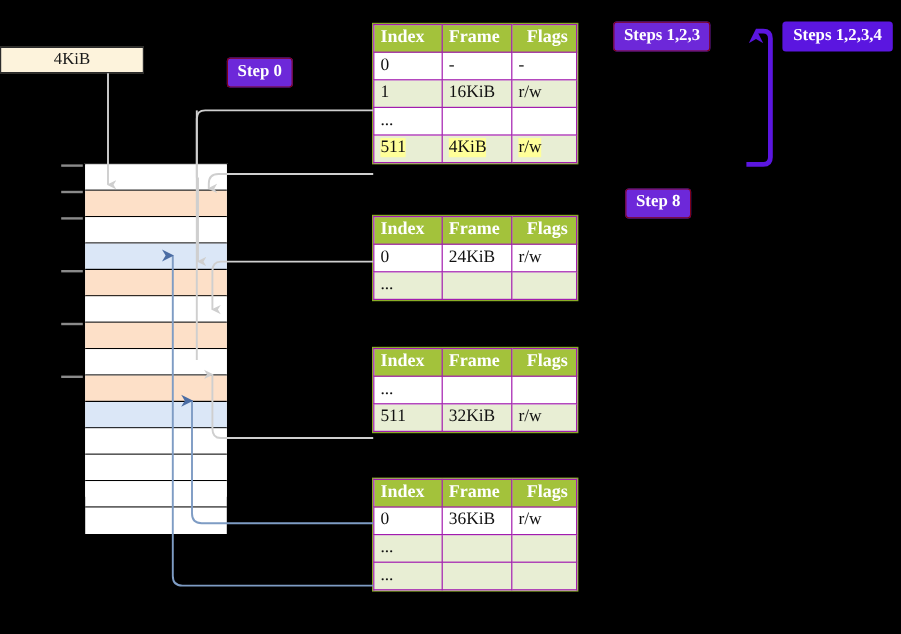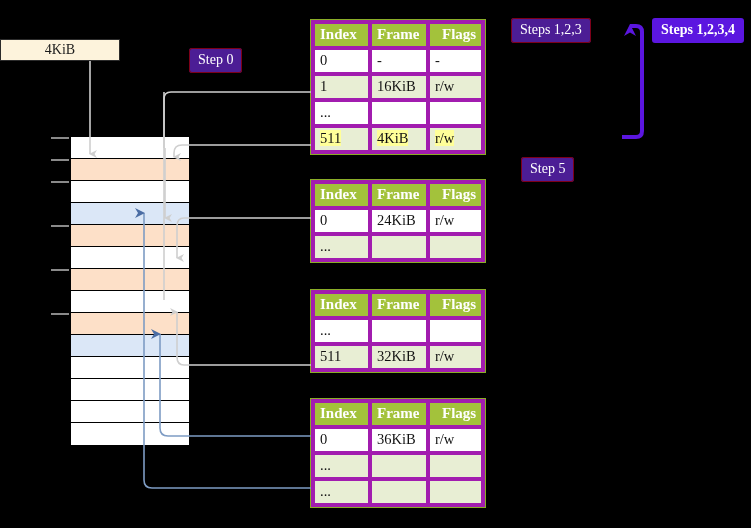--- a/index.html
+++ b/index.html
@@ -4,33 +4,33 @@
 <style>
   html,body{margin:0;padding:0;background:#000;}
   body{width:751px;height:528px;position:relative;overflow:hidden;
        font-family:"Liberation Serif","DejaVu Serif",serif;}
   .stage{position:absolute;left:0;top:0;width:751px;height:528px;}
 
   
   .badge{position:absolute;color:#ffffff;font-size:14px;line-height:1;
          padding:5px 9px 6px 9px;border-radius:3px;white-space:nowrap;
          font-family:"Liberation Serif","DejaVu Serif",serif;}
-  .badge.red{background:#4c1d95;box-shadow:0 0 0 1px #7d0019 inset;}
+  .badge.red{background:#6d28d9;box-shadow:0 0 0 1px #7d0019 inset;font-weight:bold;}
   .badge.purple{background:#5b16e0;font-weight:bold;}
 
   
   .memlabel{position:absolute;background:#fdf3dc;border:1px solid #2b2b2b;
             color:#1a1a1a;font-size:14px;text-align:center;line-height:20px;
             box-sizing:border-box;}
 
   
   .ptable{position:absolute;border-collapse:collapse;
           font-size:14.5px;color:#111;background:#ffffff;
           box-shadow:0 0 0 1px #8aad27;}
-  .ptable td,.ptable th{border:4px solid #a21caf;padding:2px 5px 3px 5px;
+  .ptable td,.ptable th{border:1px solid #a21caf;padding:2px 5px 3px 5px;
           text-align:left;font-weight:normal;vertical-align:middle;
           height:21px;box-sizing:border-box;}
   .ptable th{background:#a3c23b;color:#ffffff;font-weight:bold;font-size:15px;}
   .ptable td.c0{width:57px;}
   .ptable td.c1{width:58px;}
   .ptable td.c2{width:54px;}
   .ptable th.c0{width:57px;}
   .ptable th.c1{width:58px;}
   .ptable th.c2{width:54px;padding-left:12px;}
   .ptable tr.alt td{background:#e8eed4;}
@@ -53,21 +53,21 @@
 </head>
 <body>
 
 <div class="stage">
 
   <div class="memlabel" style="left:0px;top:39px;width:120px;height:22px;">4KiB</div>
 
   <div class="badge red" style="left:189px;top:48px;text-align:center;">Step 0</div>
   <div class="badge red" style="left:511px;top:18px;">Steps 1,2,3</div>
   <div class="badge purple" style="left:652px;top:18px;">Steps 1,2,3,4</div>
-  <div class="badge red" style="left:521px;top:157px;">Step 5</div>
+  <div class="badge red" style="left:521px;top:157px;">Step 8</div>
 
   <div class="grid">
       <div class="grow white" style="top: 0px;"></div>
       <div class="tick" style="top: 0px;"></div>
       <div class="grow orange" style="top: 22px;"></div>
       <div class="tick" style="top: 22px;"></div>
       <div class="grow white" style="top: 44px;"></div>
       <div class="tick" style="top: 44px;"></div>
       <div class="grow blue" style="top: 66px;"></div>
       <div class="grow orange" style="top: 88px;"></div>

